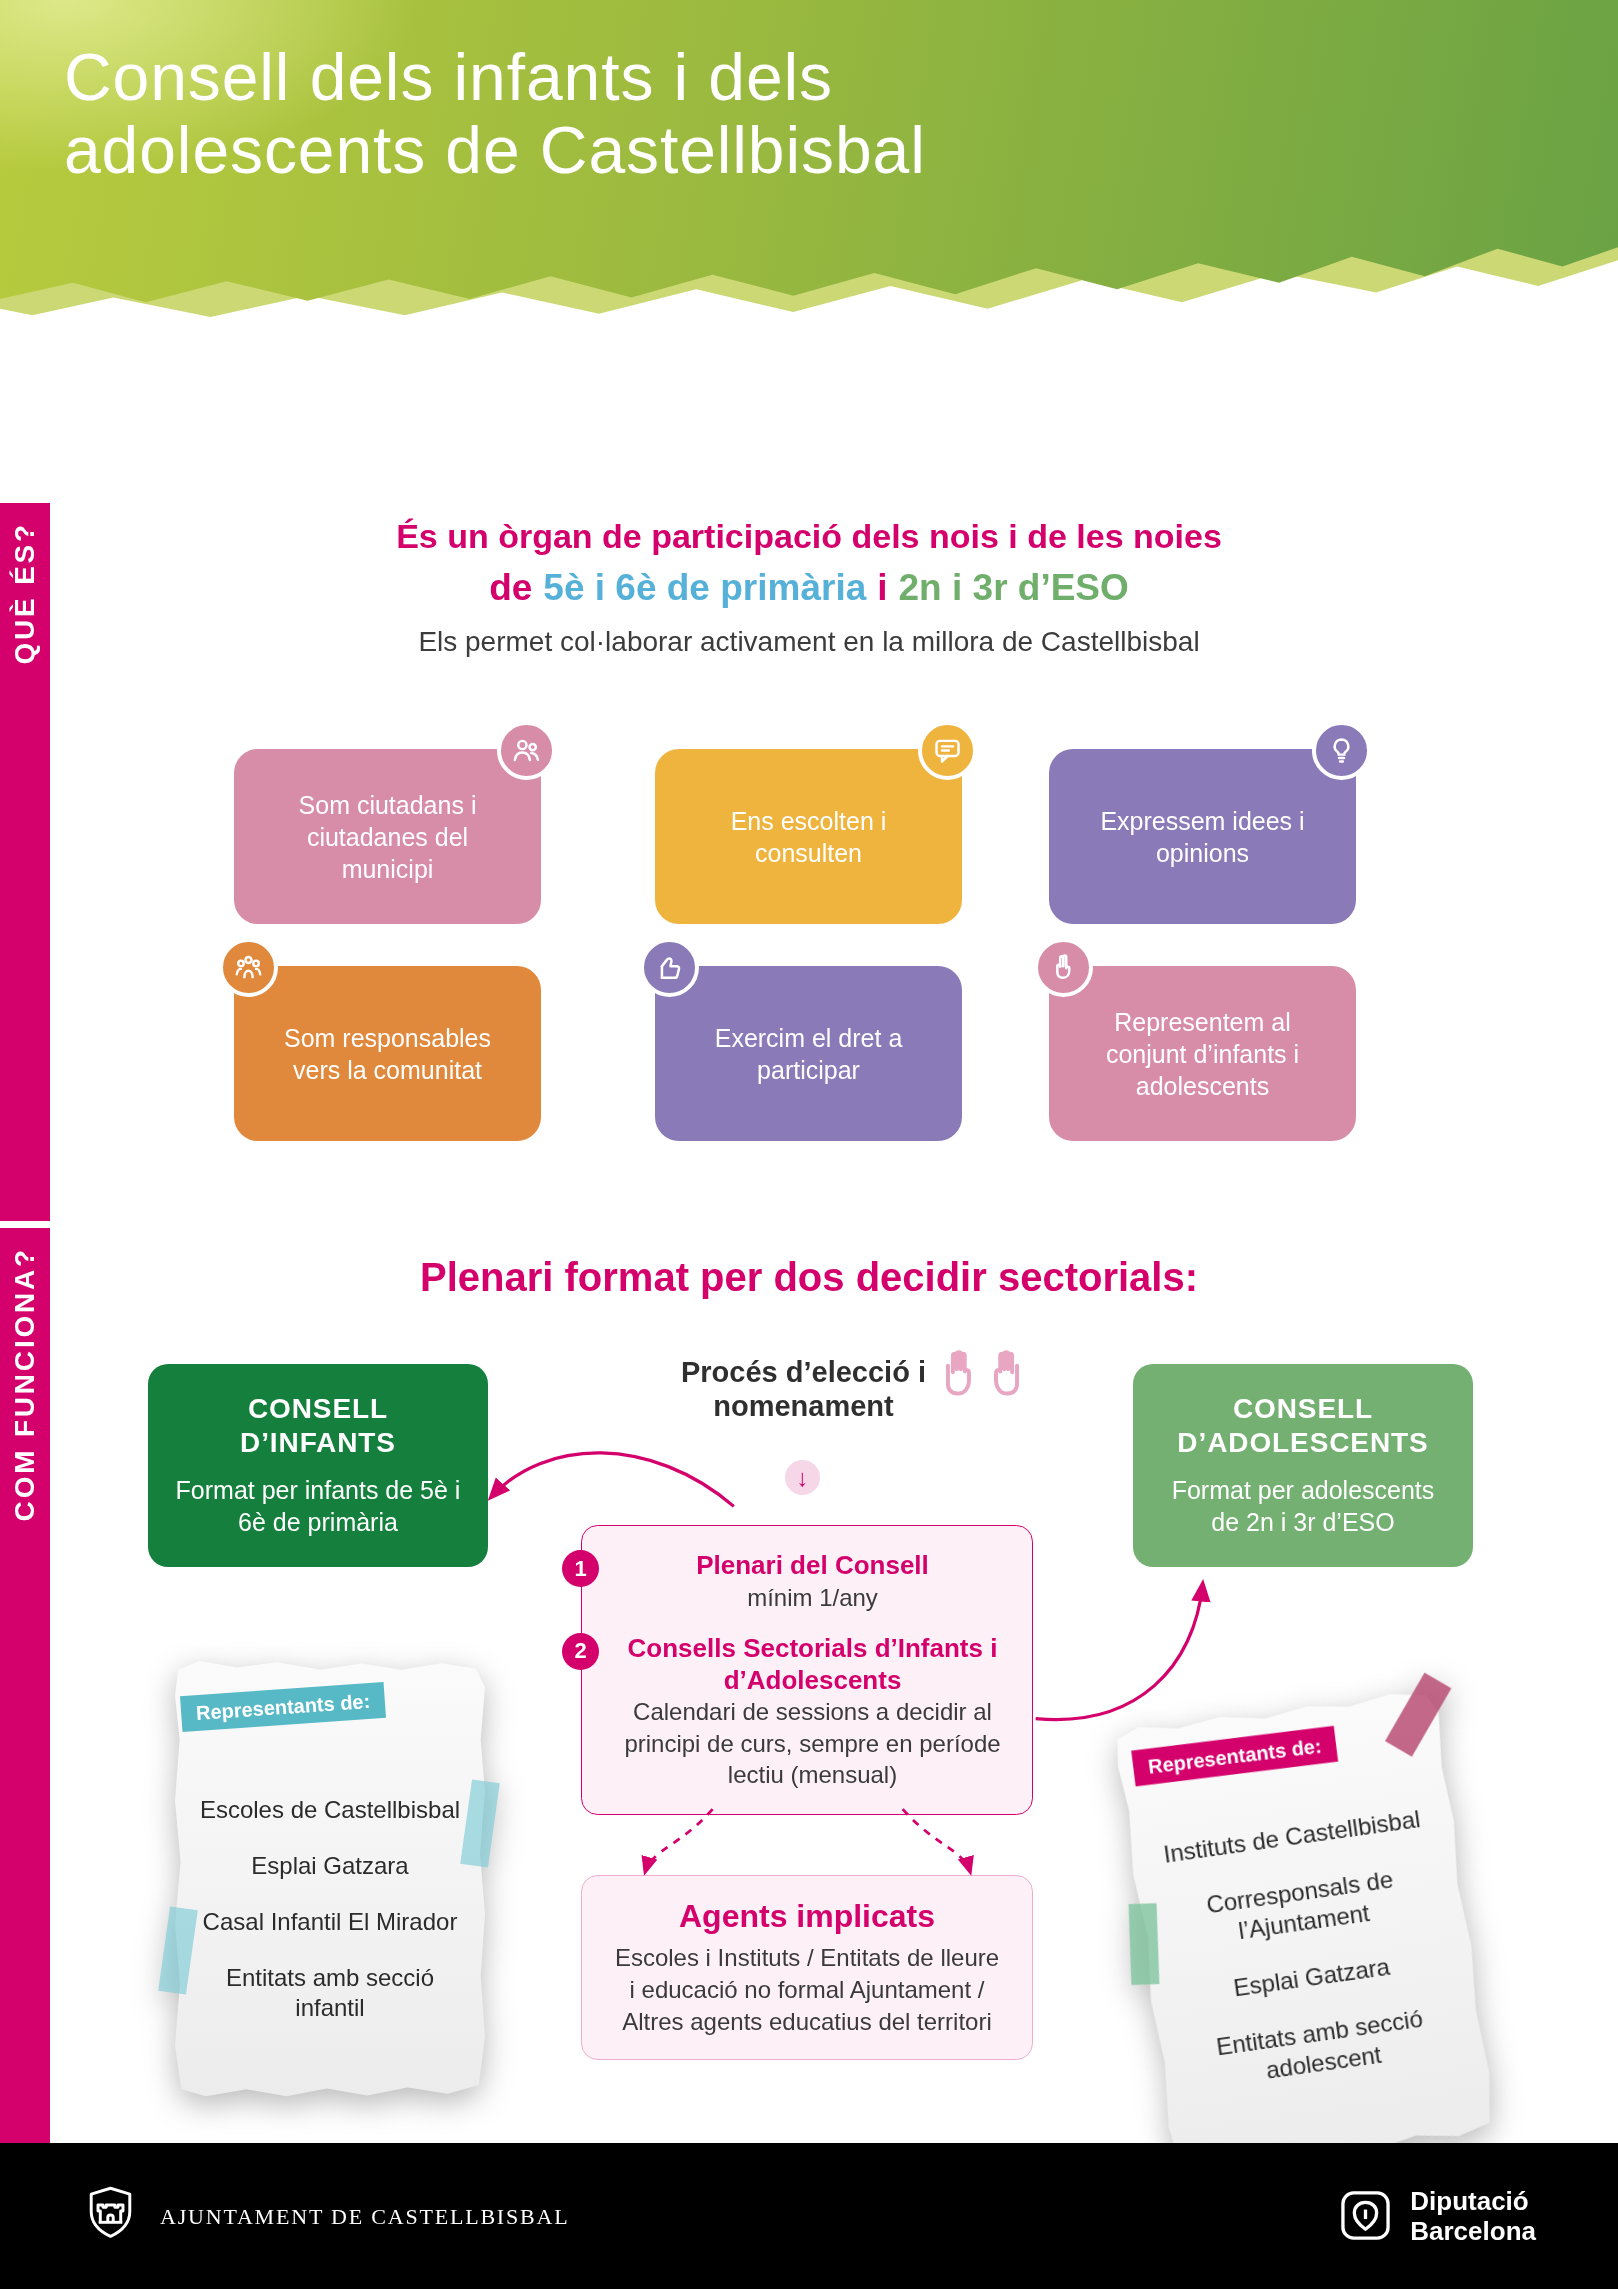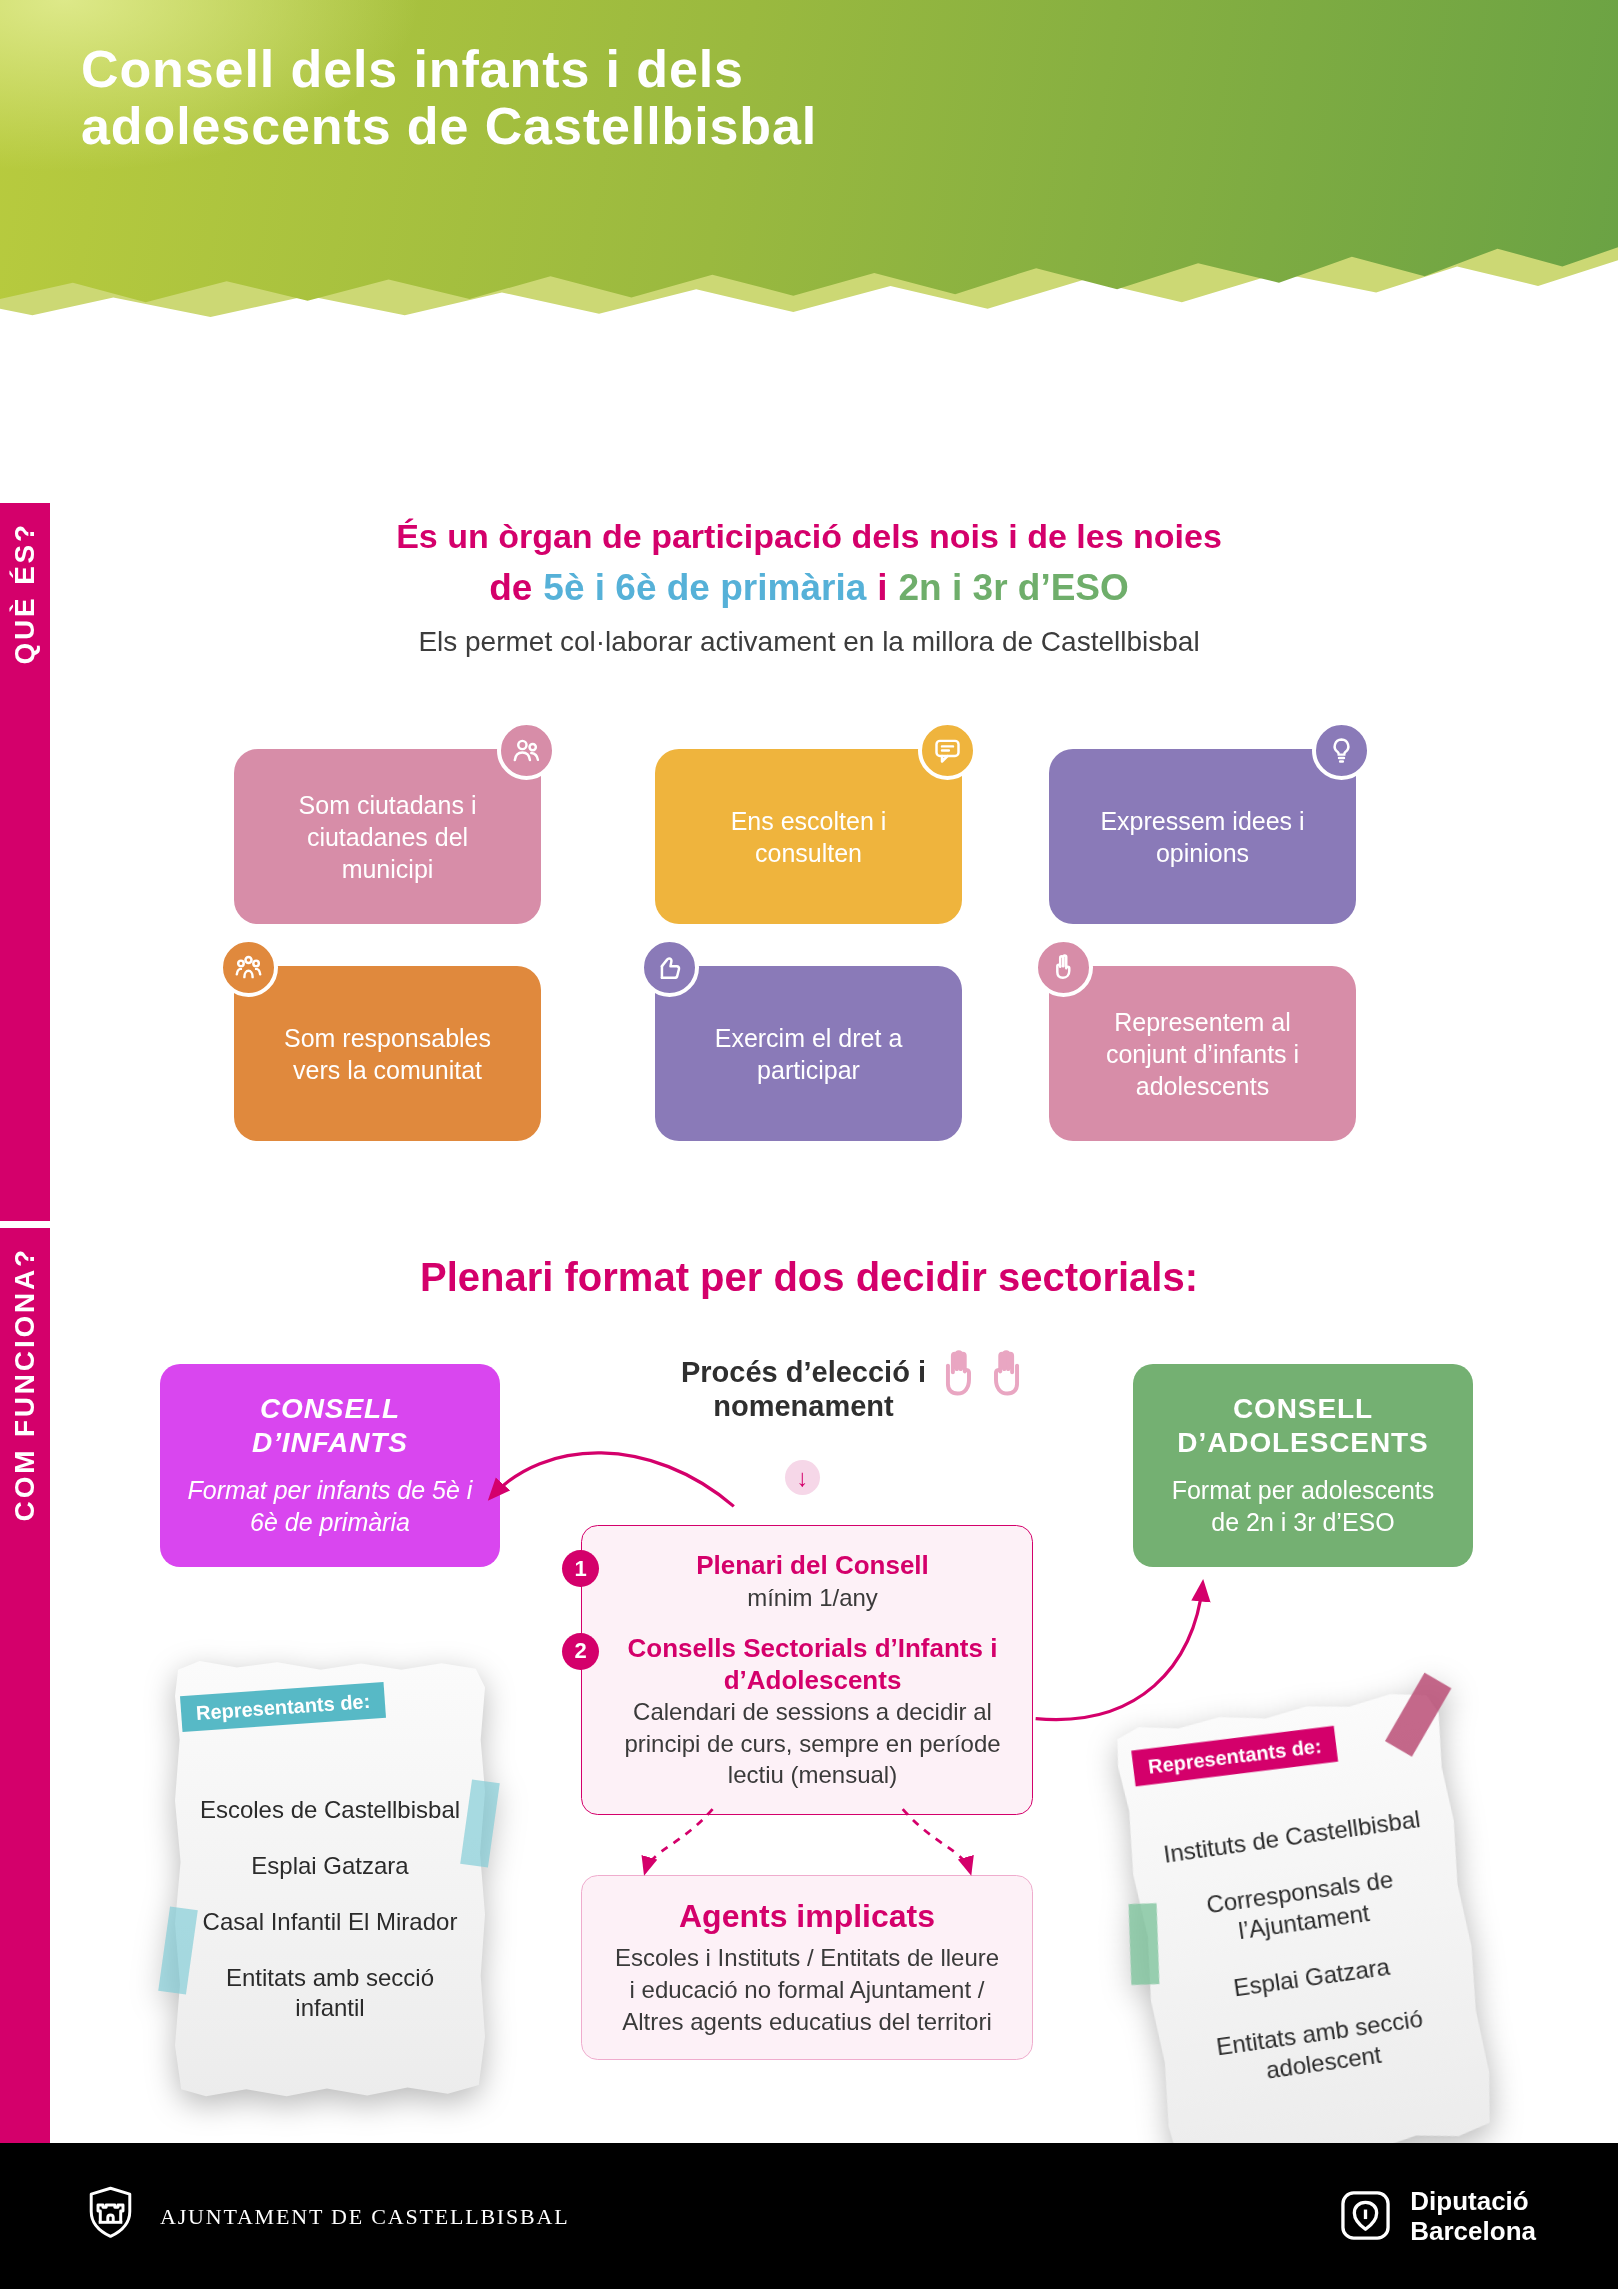--- a/index.html
+++ b/index.html
@@ -7,22 +7,22 @@
         font-family:"Liberation Sans",sans-serif;}
 
   
   .header{position:absolute;top:0;left:0;width:1619px;height:325px;}
   .header-under{position:absolute;inset:0;background:#ccd874;
     clip-path:polygon(0 0,100% 0,100% 80%,95% 88%,90% 82%,85% 90%,79% 84%,73% 93%,67% 86%,61% 95%,55% 88%,49% 96%,43% 89%,37% 96.5%,31% 90%,25% 97%,19% 91%,13% 97.5%,7% 91.5%,2% 97%,0 95%);}
   .header-main{position:absolute;inset:0;
     background:radial-gradient(ellipse 572px 277px at 4% 0%, rgba(228,238,150,.85), rgba(228,238,150,0) 62%),
                linear-gradient(100deg,#b8cb3e 0%,#9ab93f 45%,#6aa244 100%);
     clip-path:polygon(0 0,100% 0,100% 76%,96.5% 82%,92.5% 76.5%,88% 85%,83.5% 79%,79% 87%,74% 81%,69% 89%,64% 82.5%,59% 90.5%,54% 84%,49% 91%,44% 84.5%,39% 91.5%,34% 85%,29% 92%,24% 86%,19% 92.5%,14% 86.5%,9% 93%,4.5% 87%,0 92%);}
-  .title-block{position:absolute;left:81px;top:41px;color:#fff;font-weight:bold;letter-spacing:0.9px;
-    font-size:52px;line-height:1.1;}
+  .title-block{position:absolute;left:64px;top:41px;color:#fff;font-weight:normal;letter-spacing:0.9px;
+    font-size:66px;line-height:1.1;}
 
   
   .side-bar{position:absolute;left:0;width:50px;background:#d4006b;display:flex;
     justify-content:center;align-items:flex-start;}
   .bar-what{top:503px;height:718px;}
   .bar-how{top:1228px;height:915px;}
   .bar-label{writing-mode:vertical-rl;transform:rotate(180deg);color:#fff;font-weight:bold;
     font-size:28px;letter-spacing:2.8px;margin-top:18.5px;white-space:nowrap;}
 
   
@@ -48,21 +48,21 @@
   .badge svg{width:33px;height:33px;}
   .badge.tr{right:-14.8px;top:-28px;}
   .badge.tl{left:-14.8px;top:-28px;}
   .b-pink{background:#d78da8}.b-yellow{background:#efb43d}.b-purple{background:#8a7ab8}.b-orange{background:#e0893d}
 
   
   .s2-heading{position:absolute;left:92px;top:1255px;width:1434px;text-align:center;
     font-size:40px;font-weight:bold;color:#d4006b;}
   .council{position:absolute;width:340px;min-height:196px;border-radius:20px;color:#fff;
     text-align:center;padding:28px 24px;box-sizing:border-box;}
-  .council-infants{left:160px;top:1364px;background:#d946ef;font-style:italic;}
+  .council-infants{left:148px;top:1364px;background:#15803d;}
   .council-adol{left:1133px;top:1364px;background:#74b072;}
   .council .c-title{font-size:28px;font-weight:bold;letter-spacing:0.9px;margin-bottom:14.8px;line-height:1.2;}
   .council .c-body{font-size:25px;line-height:1.3;}
 
   .process-title{position:absolute;left:665px;top:1355px;width:277px;text-align:center;
     font-size:29px;font-weight:bold;color:#2f2f2f;line-height:1.18;}
   .hands{position:absolute;left:943px;top:1336px;width:79px;height:68px;}
   .down-circle{position:absolute;left:785px;top:1460px;width:35px;height:35px;border-radius:50%;
     background:#f6d7e8;color:#d4006b;display:flex;align-items:center;justify-content:center;
     font-size:24px;font-weight:bold;}

